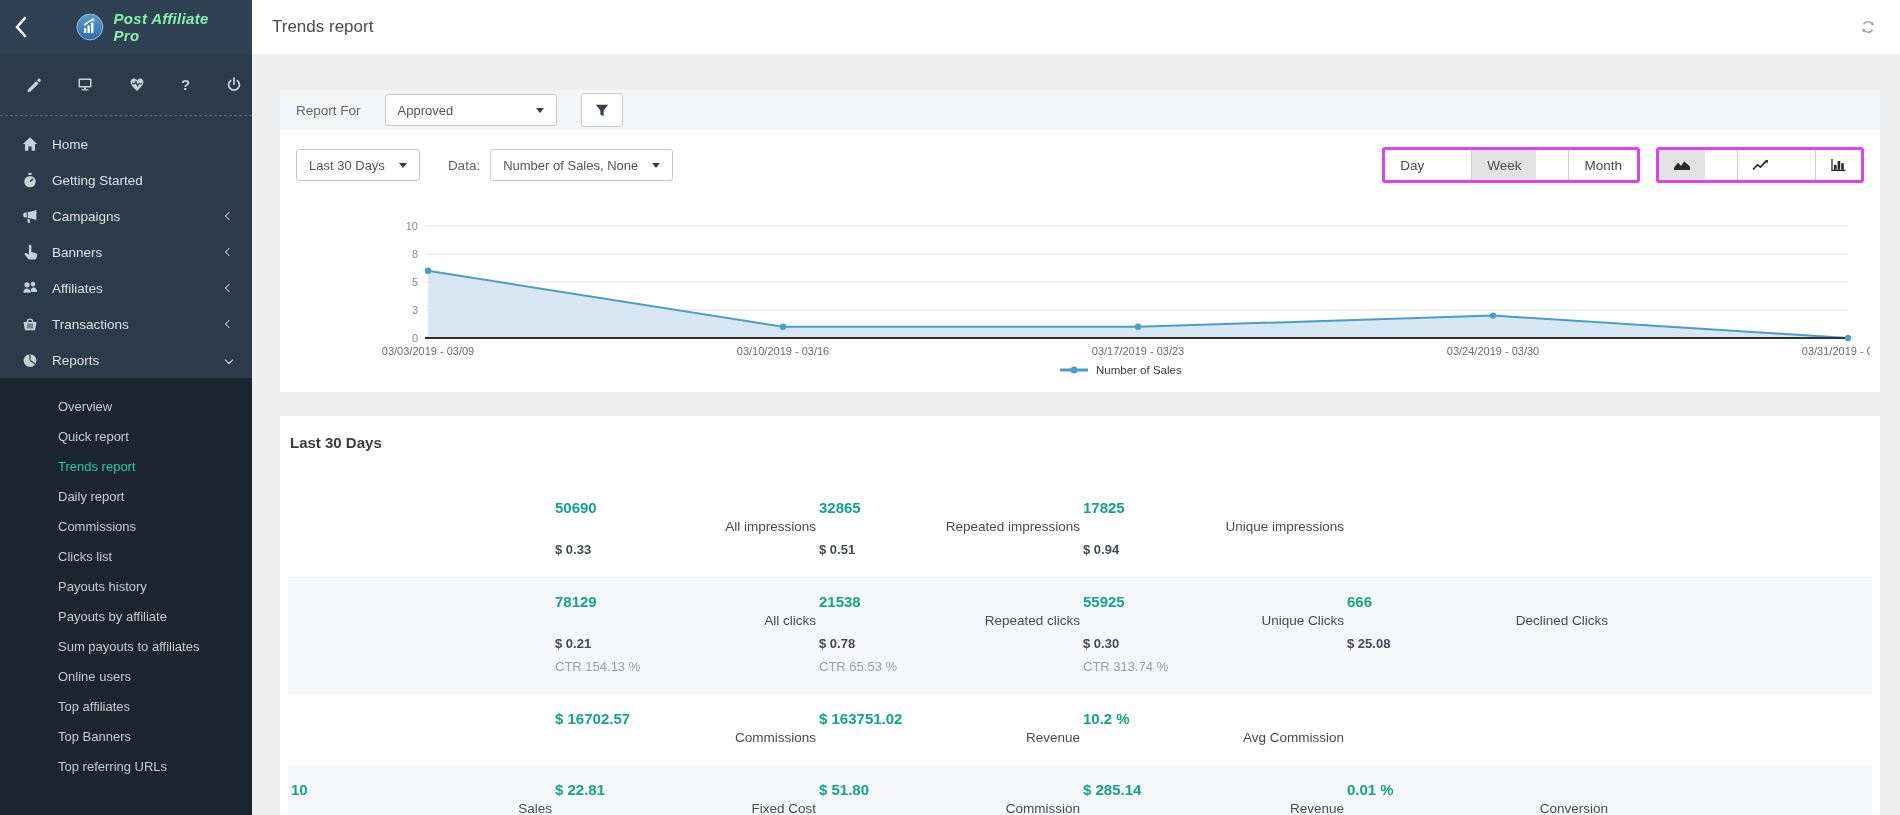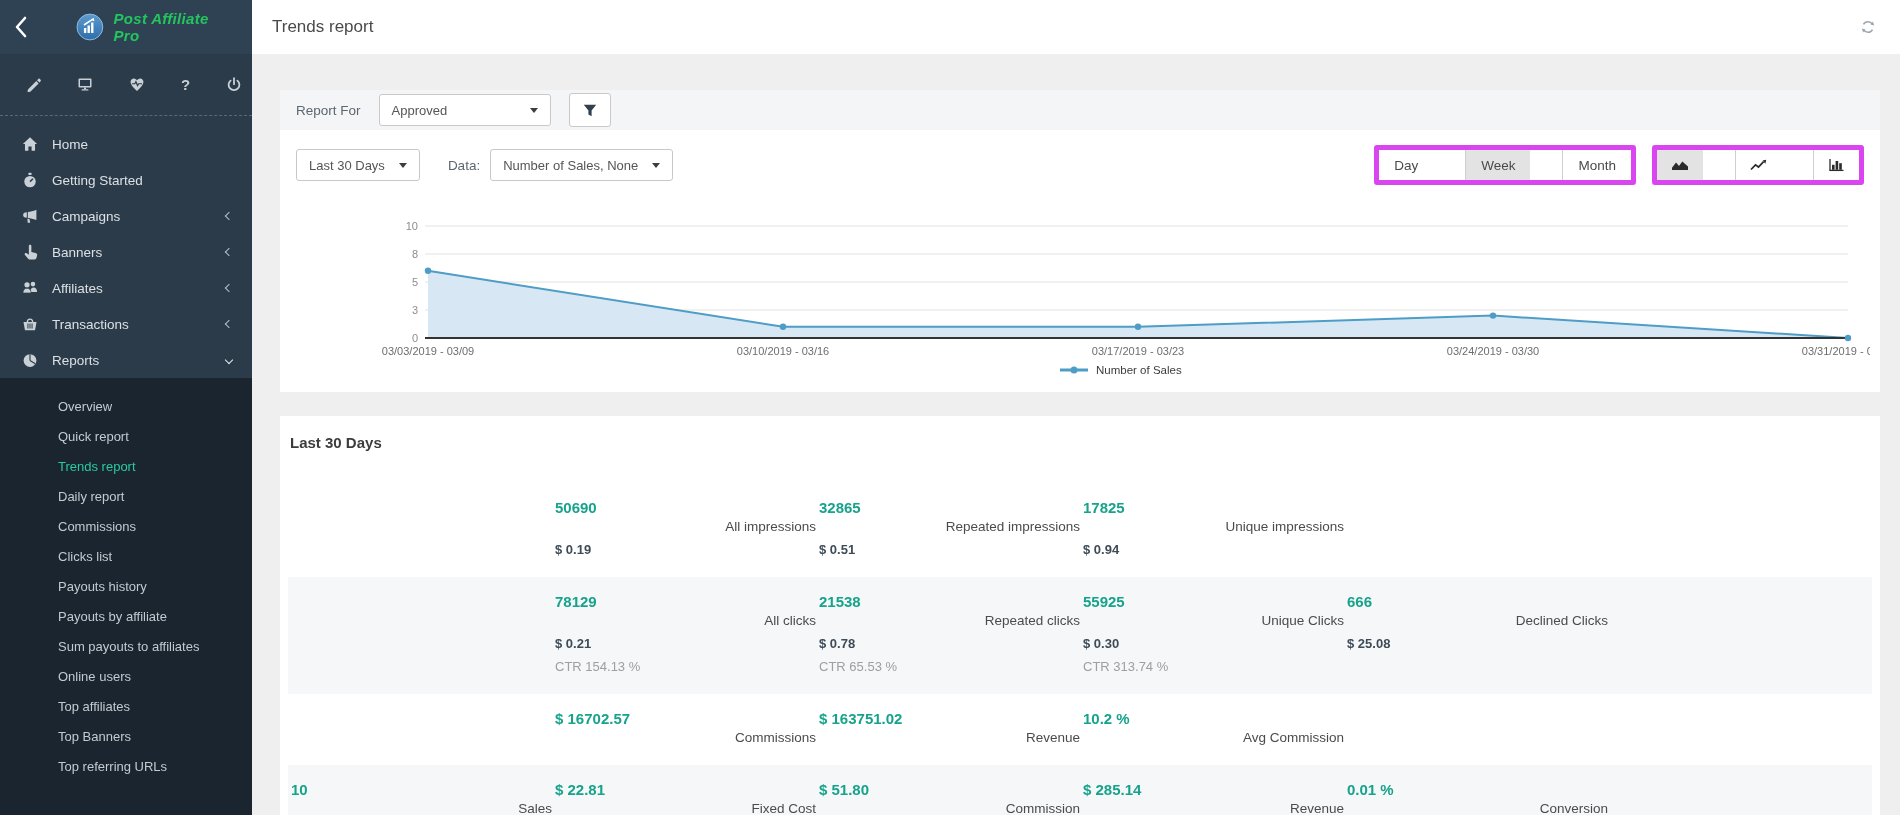--- a/index.html
+++ b/index.html
@@ -5,21 +5,21 @@
   * { box-sizing: border-box; margin: 0; padding: 0; }
   html,body { width:1900px; height:815px; overflow:hidden; }
   body { font-family:"Liberation Sans", sans-serif; background:#efefef; color:#444; }
   .app { display:flex; width:1900px; height:815px; }
 
   
   .sidebar { width:252px; flex:0 0 252px; background:#2b3b4a; display:flex; flex-direction:column; }
   .logo-bar { height:54px; background:#2f4254; display:flex; align-items:center; padding:0 14px; }
   .back-btn { width:34px; display:flex; align-items:center; cursor:pointer; }
   .logo-circle { width:28px; height:28px; margin-left:28px; }
-  .logo-text { margin-left:10px; font-size:15px; font-weight:bold; font-style:italic; color:#22c55e; letter-spacing:.3px; }
+  .logo-text { margin-left:10px; font-size:15px; font-weight:bold; font-style:italic; color:#86efac; letter-spacing:.3px; }
   .toolbar-icons { height:62px; display:flex; align-items:center; padding:0 26px; gap:36px;
                    border-bottom:1px dashed #56697a; }
   .toolbar-icons .tbi { display:flex; align-items:center; justify-content:center; width:18px; height:18px; cursor:pointer; }
   .help-glyph { font-size:15px; font-weight:bold; color:#c9d0d6; }
 
   .menu { padding-top:10px; }
   .menu-item { height:36px; display:flex; align-items:center; padding:0 20px 0 22px; cursor:pointer; }
   .menu-item .mi-icon { width:16px; height:16px; margin-right:14px; flex:0 0 16px; }
   .menu-item .mi-label { font-size:13.5px; color:#dbe0e4; }
   .chev { display:inline-block; width:6px; height:6px; border:solid #b9c2c9; border-width:0 0 1.6px 1.6px; margin-left:auto; }
@@ -33,32 +33,32 @@
   
   .main { flex:1; display:flex; flex-direction:column; min-width:0; }
   .main-header { height:54px; background:#fff; display:flex; align-items:center; padding:0 24px 0 20px; box-shadow:0 1px 0 #e6e6e6; }
   .page-title { font-size:17px; color:#4a4a4a; }
   .refresh-btn { margin-left:auto; cursor:pointer; display:flex; align-items:center; }
 
   .content { flex:1; padding:36px 20px 0 28px; background:#efefef; overflow:hidden; }
 
   .panel { background:#fff; }
   .panel1 { margin-bottom:24px; }
-  .filter-strip { background:#f4f5f6; height:46px; display:flex; align-items:center; padding:0 16px; gap:18px; border-bottom:6px solid #fff; }
+  .filter-strip { background:#f4f5f6; height:46px; display:flex; align-items:center; padding:0 16px; gap:24px; border-bottom:6px solid #fff; }
   .lbl { font-size:13.5px; color:#5c6670; }
   .select { display:inline-flex; align-items:center; justify-content:space-between; border:1px solid #c9c9c9; border-radius:3px;
             background:#fff; height:32px; padding:12px 12px; font-size:13px; color:#555; cursor:pointer; gap:14px; }
   .select.wide { width:172px; }
   .caret { width:0; height:0; border-left:4px solid transparent; border-right:4px solid transparent; border-top:5px solid #3d3d3d; }
   .icon-btn { width:42px; height:34px; border:1px solid #c9c9c9; border-radius:3px; background:#fff; display:flex; align-items:center; justify-content:center; cursor:pointer; }
 
   .controls-row { height:58px; display:flex; align-items:center; padding:0 16px; gap:10px; }
   .ctl-gap { width:8px; }
   .right-groups { margin-left:auto; display:flex; gap:16px; }
-  .btn-group { display:flex; border:5px solid #d946ef; border-radius:3px; overflow:hidden;gap:32px; }
+  .btn-group { display:flex; border:3px solid #d946ef; border-radius:3px; overflow:hidden;gap:32px; }
   .btn-group .gbtn { height:30px; display:flex; align-items:center; justify-content:center; padding:0 15px;
                      font-size:13.5px; color:#4a4a4a; background:#fff; border-left:1px solid #cfcfcf; cursor:pointer; }
   .btn-group .gbtn:first-child { border-left:none; }
   .btn-group .gbtn.selected { background:#e3e3e3; }
   .btn-group .gbtn.icon { width:46px; padding:0; }
 
   .chart-wrap { padding:16px 10px 2px 10px; }
 
   
   .panel2 { padding:16px 8px 20px 8px; }
@@ -315,21 +315,21 @@
         </div>
       </div>
 
       <div class="panel panel2">
         <div class="stats-title">Last 30 Days</div>
 
         <div class="stat-row">
           <div class="cell c2">
             <div class="stat-value">50690</div>
             <div class="stat-label">All impressions</div>
-            <div class="stat-money">$ 0.19</div>
+            <div class="stat-money">$ 0.33</div>
           </div>
           <div class="cell c3">
             <div class="stat-value">32865</div>
             <div class="stat-label">Repeated impressions</div>
             <div class="stat-money">$ 0.51</div>
           </div>
           <div class="cell c4">
             <div class="stat-value">17825</div>
             <div class="stat-label">Unique impressions</div>
             <div class="stat-money">$ 0.94</div>

